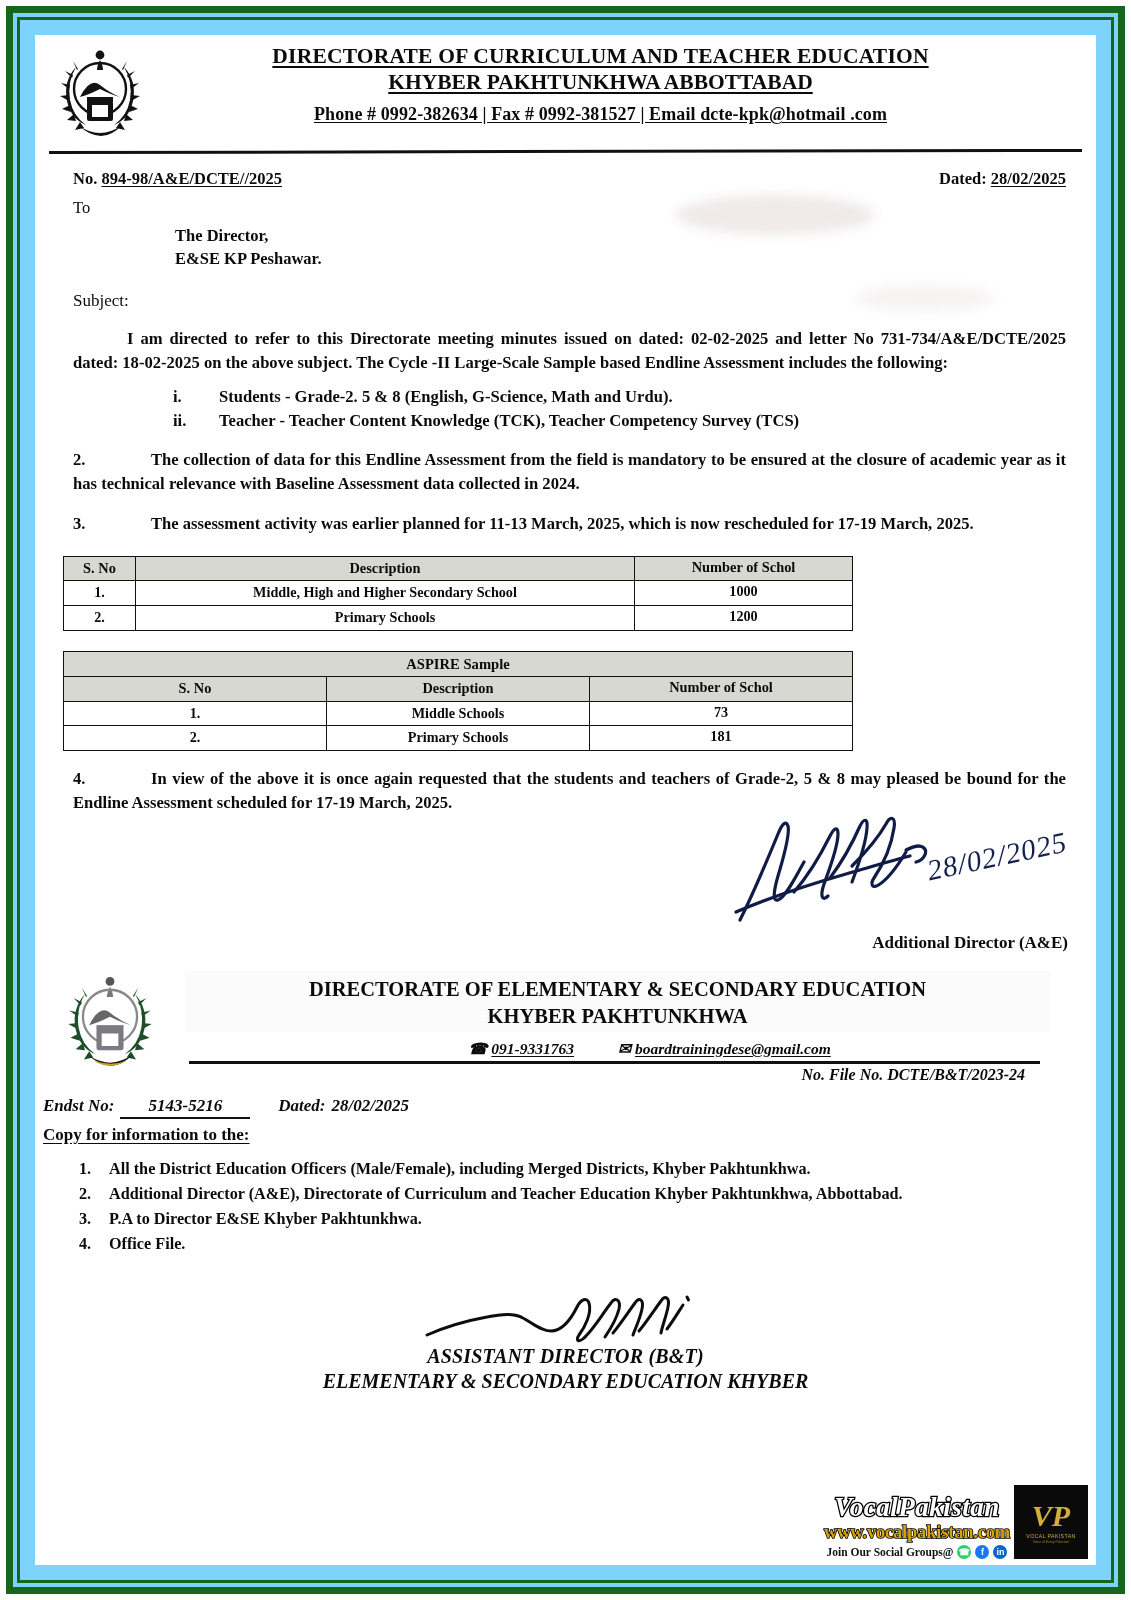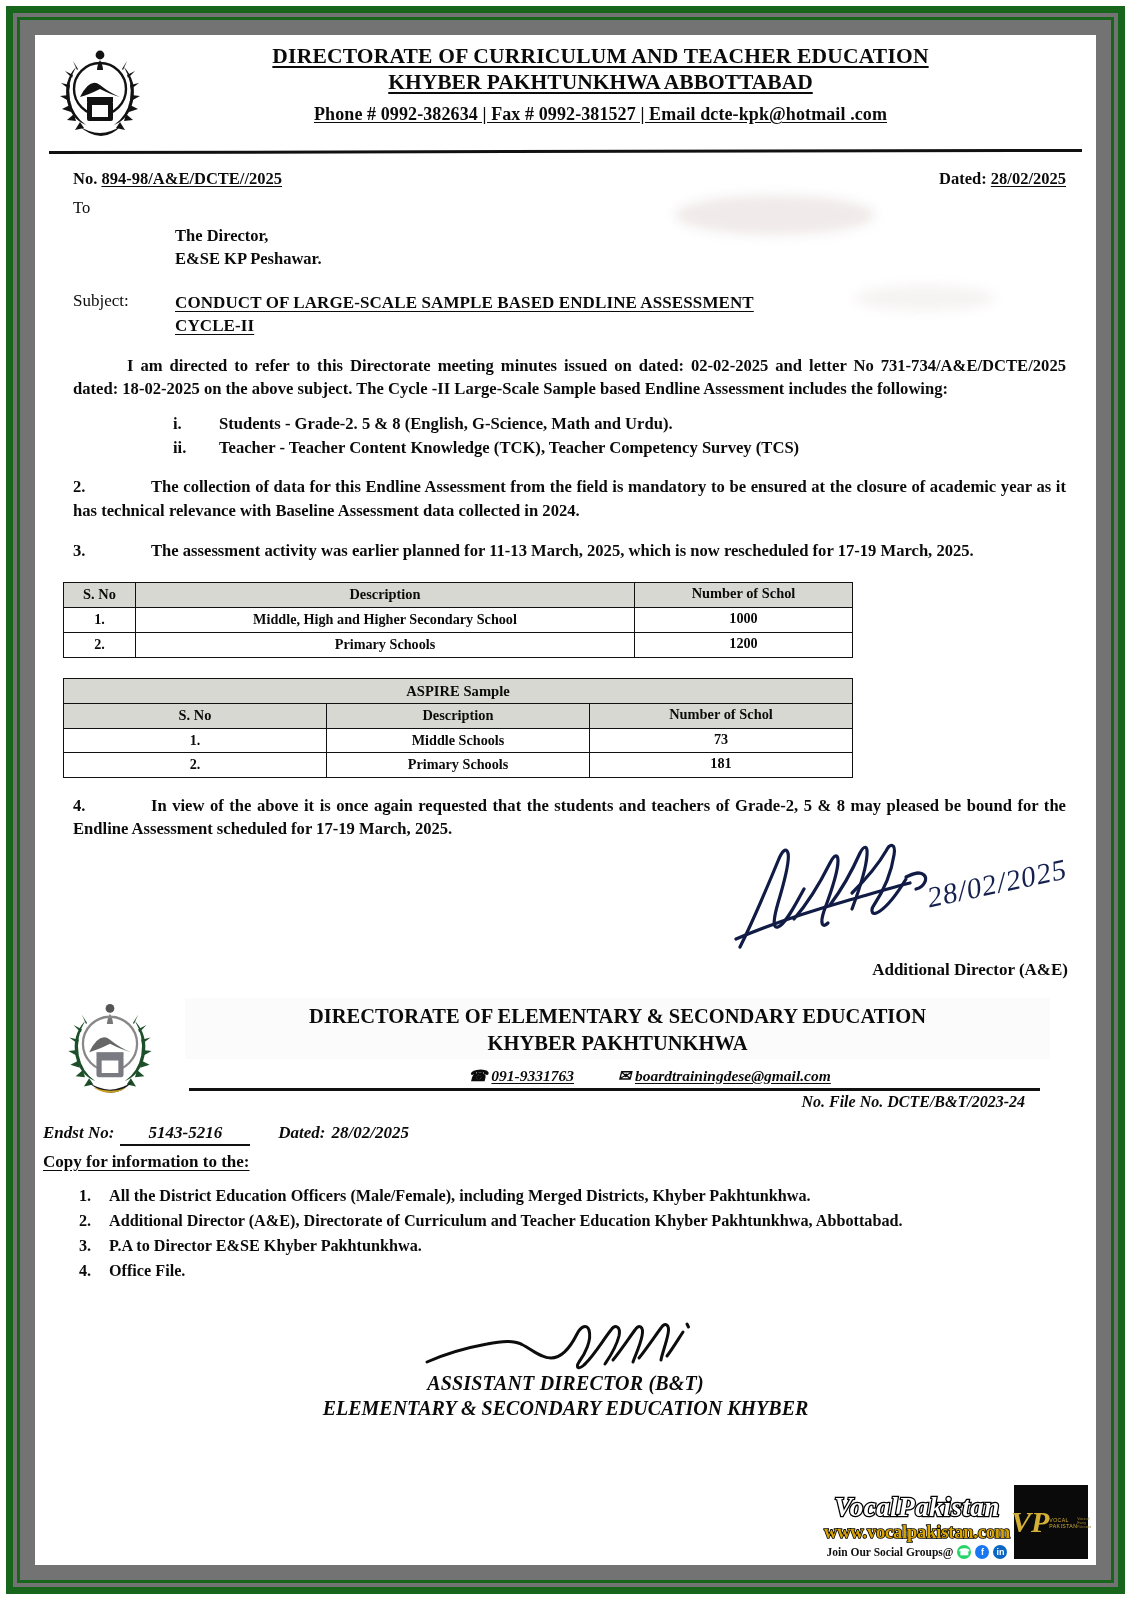--- a/index.html
+++ b/index.html
@@ -14,21 +14,21 @@
     color: #0b0b0b;
     position: relative;
     overflow: hidden;
   }
 
   
   .frame-outer {
     position: absolute;
     left: 6px; top: 6px; right: 6px; bottom: 6px;
     border: 7px solid #18651c;
-    background: #737373;
+    background: #7dd3fc;
   }
   .frame-inner {
     position: absolute;
     left: 4px; top: 4px; right: 4px; bottom: 4px;
     border: 3px solid #18651c;
   }
   .page {
     position: absolute;
     left: 22px; top: 22px; right: 22px; bottom: 22px;
     background: #fff;
@@ -340,21 +340,21 @@
     display: inline-flex; align-items: center; justify-content: center;
     color: #fff; font-size: 9px; font-weight: bold;
     font-family: "Liberation Sans", sans-serif;
   }
   .soc-wa { background: #25d366; }
   .soc-fb { background: #1877f2; }
   .soc-li { background: #0a66c2; }
   .wm-logo {
     width: 74px; height: 74px;
     background: #0a0a0a;
-    display: flex; flex-direction: row;
+    display: flex; flex-direction: column;
     align-items: center; justify-content: center;
   }
   .wm-logo-mark {
     font-family: "Liberation Serif", serif;
     font-weight: bold; font-style: italic;
     font-size: 30px; color: #d4af37; line-height: 1;
   }
   .wm-logo-cap {
     font-size: 5.2px; color: #d4af37; letter-spacing: .4px;
     font-family: "Liberation Sans", sans-serif; margin-top: 2px;
@@ -437,24 +437,20 @@
     </div>
 
     <div class="to-word">To</div>
     <div class="to-block">
       <div>The Director,</div>
       <div>E&amp;SE KP Peshawar.</div>
     </div>
 
     <div class="subject-row">
       <div class="subject-label">Subject:</div>
-      <div class="subject-text">
-        <div>CONDUCT OF LARGE-SCALE SAMPLE BASED ENDLINE ASSESSMENT</div>
-        <div>CYCLE-II</div>
-      </div>
     </div>
 
     <div class="body-wrap">
 
       <p class="para"><span class="indent"></span><span>I am directed to refer to this Directorate meeting minutes issued on dated: 02-02-2025 and letter No 731-734/A&amp;E/DCTE/2025 dated: 18-02-2025 on the above subject. The Cycle -II Large-Scale Sample based Endline Assessment includes the following:</span></p>
 
       <div class="roman-list">
         <div class="roman-item">
           <span class="roman-mark">i.</span>
           <span class="roman-body">Students - Grade-2. 5 &amp; 8 (English, G-Science, Math and Urdu).</span>

